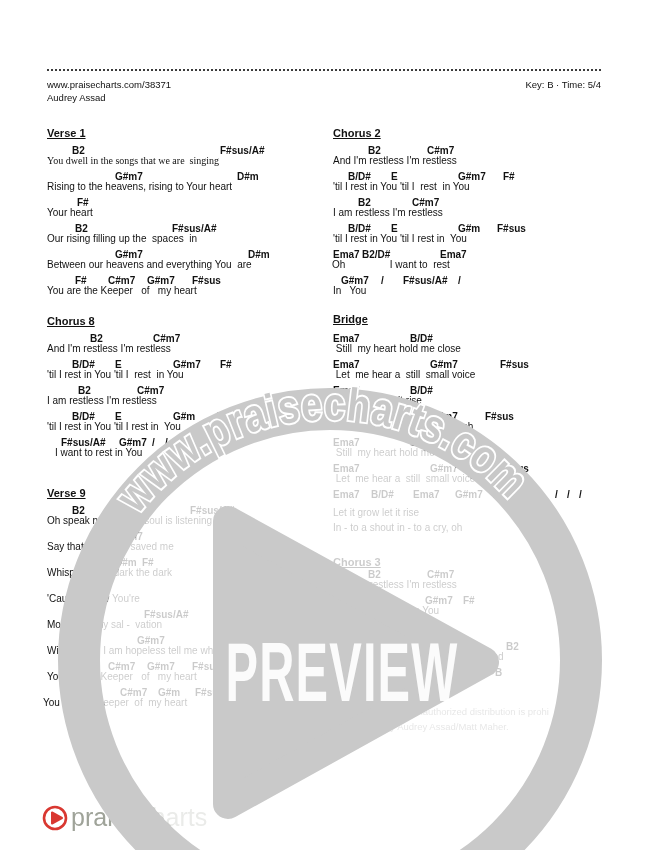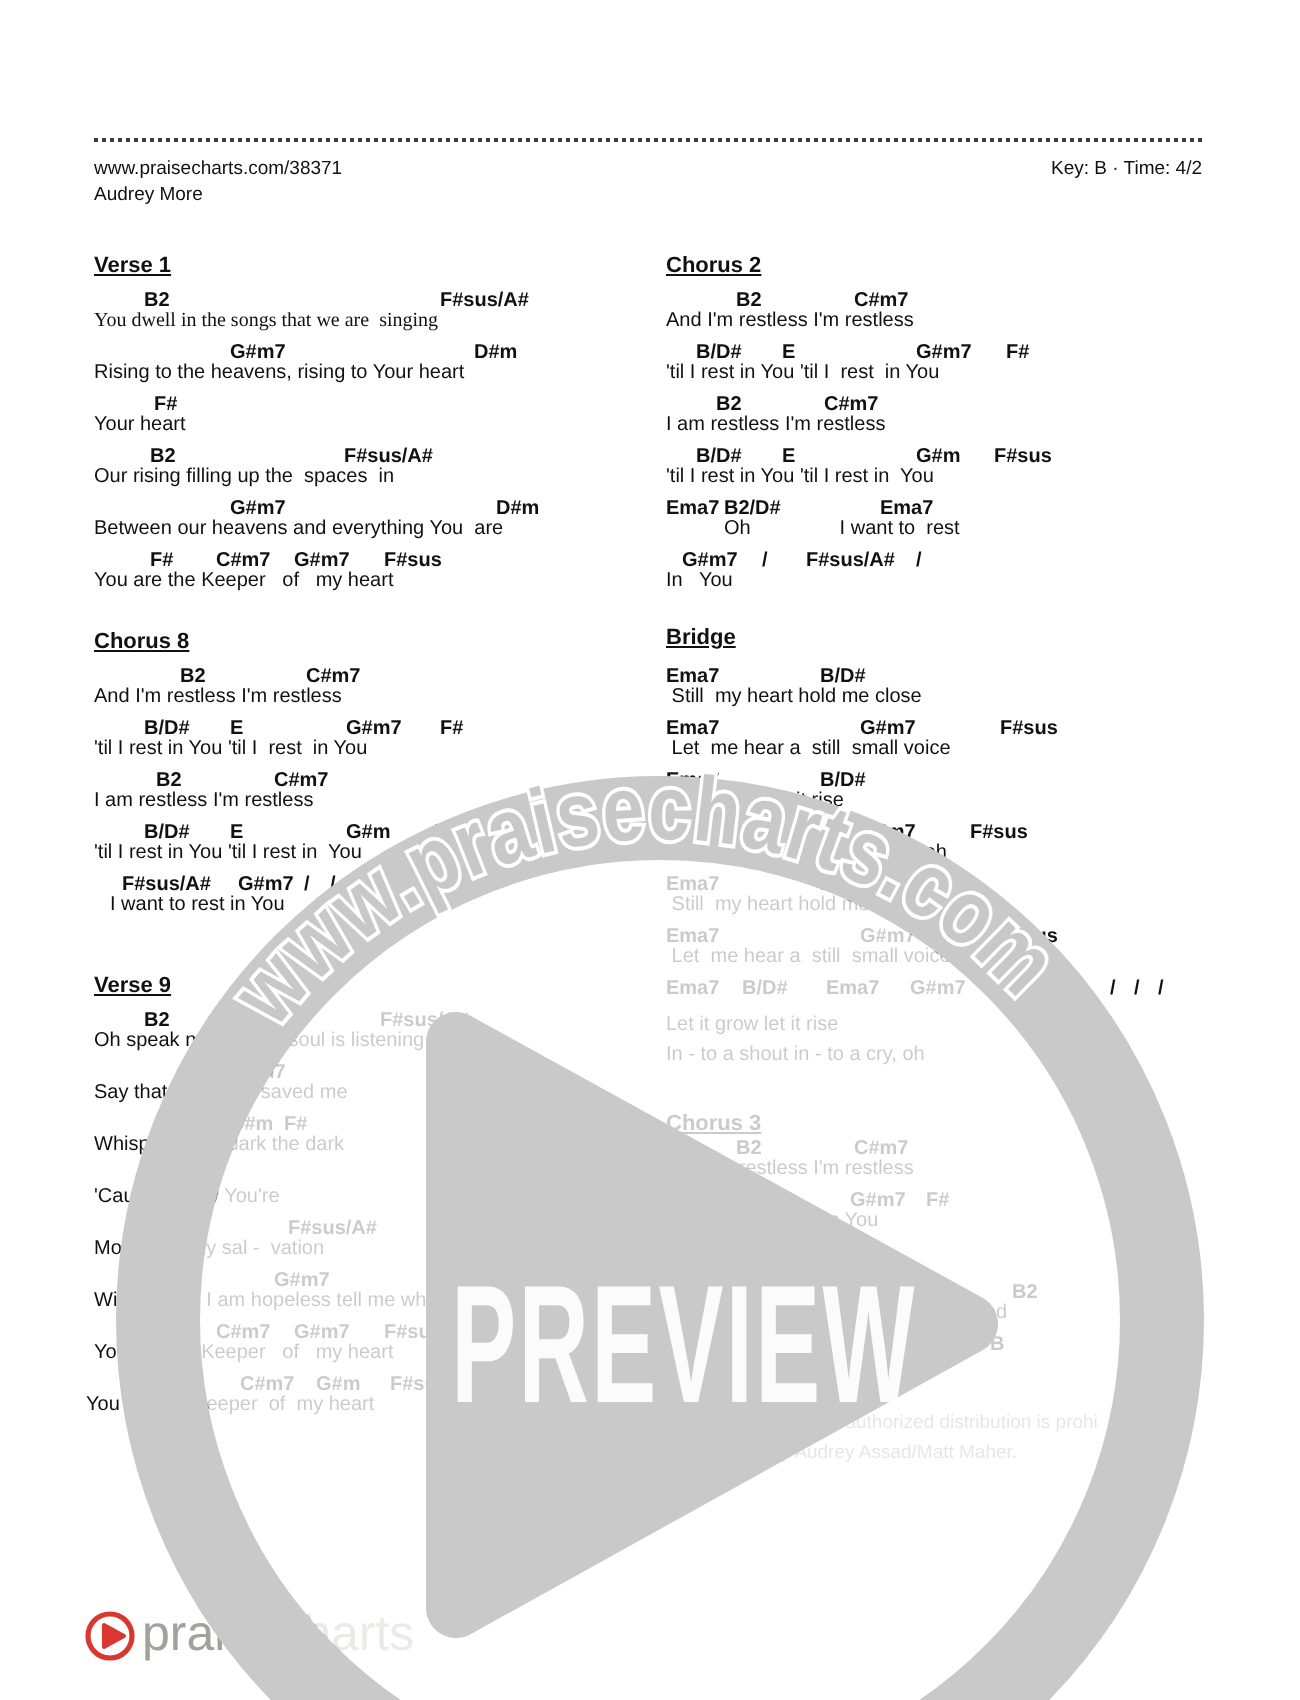--- a/index.html
+++ b/index.html
@@ -20,22 +20,22 @@
   .logo-text{position:absolute;left:71px;top:803px;font-size:25px;color:#9fa399;white-space:pre;}
   .overlay-svg{position:absolute;left:0;top:0;pointer-events:none;}
 </style>
 </head>
 <body>
 
 <div class="page">
 
   <div class="divider"></div>
   <div class="meta-url">www.praisecharts.com/38371</div>
-  <div class="meta-keytime">Key: B · Time: 4/2</div>
-  <div class="meta-artist">Audrey More</div>
+  <div class="meta-keytime">Key: B · Time: 5/4</div>
+  <div class="meta-artist">Audrey Assad</div>
 
   <div>
       <div class="section-heading" style="left: 47px; top: 127px;">Verse 1</div>
       <div class="chord-row" style="left: 47px; top: 145px;">
         <span class="chord" style="left: 25px;">B2</span>
         <span class="chord" style="left: 173px;">F#sus/A#</span>
       </div>
       <div class="lyric-line" style="left: 47px; top: 155px; font-family: Liberation Serif, serif;">You dwell in the songs that we are  singing</div>
       <div class="chord-row" style="left: 47px; top: 171px;">
         <span class="chord" style="left: 68px;">G#m7</span>
@@ -155,21 +155,21 @@
         <span class="chord" style="left: 58px;">E</span>
         <span class="chord" style="left: 125px;">G#m</span>
         <span class="chord" style="left: 164px;">F#sus</span>
       </div>
       <div class="lyric-line" style="left: 333px; top: 233px;">'til I rest in You 'til I rest in  You</div>
       <div class="chord-row" style="left: 333px; top: 249px;">
         <span class="chord" style="left: 0px;">Ema7</span>
         <span class="chord" style="left: 29px;">B2/D#</span>
         <span class="chord" style="left: 107px;">Ema7</span>
       </div>
-      <div class="lyric-line" style="left: 362px; top: 259px;">Oh                I want to  rest</div>
+      <div class="lyric-line" style="left: 332px; top: 259px;">Oh                I want to  rest</div>
       <div class="chord-row" style="left: 333px; top: 275px;">
         <span class="chord" style="left: 8px;">G#m7</span>
         <span class="chord" style="left: 48px;">/</span>
         <span class="chord" style="left: 70px;">F#sus/A#</span>
         <span class="chord" style="left: 125px;">/</span>
       </div>
       <div class="lyric-line" style="left: 333px; top: 285px;">In   You</div>
       <div class="section-heading" style="left: 333px; top: 313px;">Bridge</div>
       <div class="chord-row" style="left: 333px; top: 333px;">
         <span class="chord" style="left: 0px;">Ema7</span>

